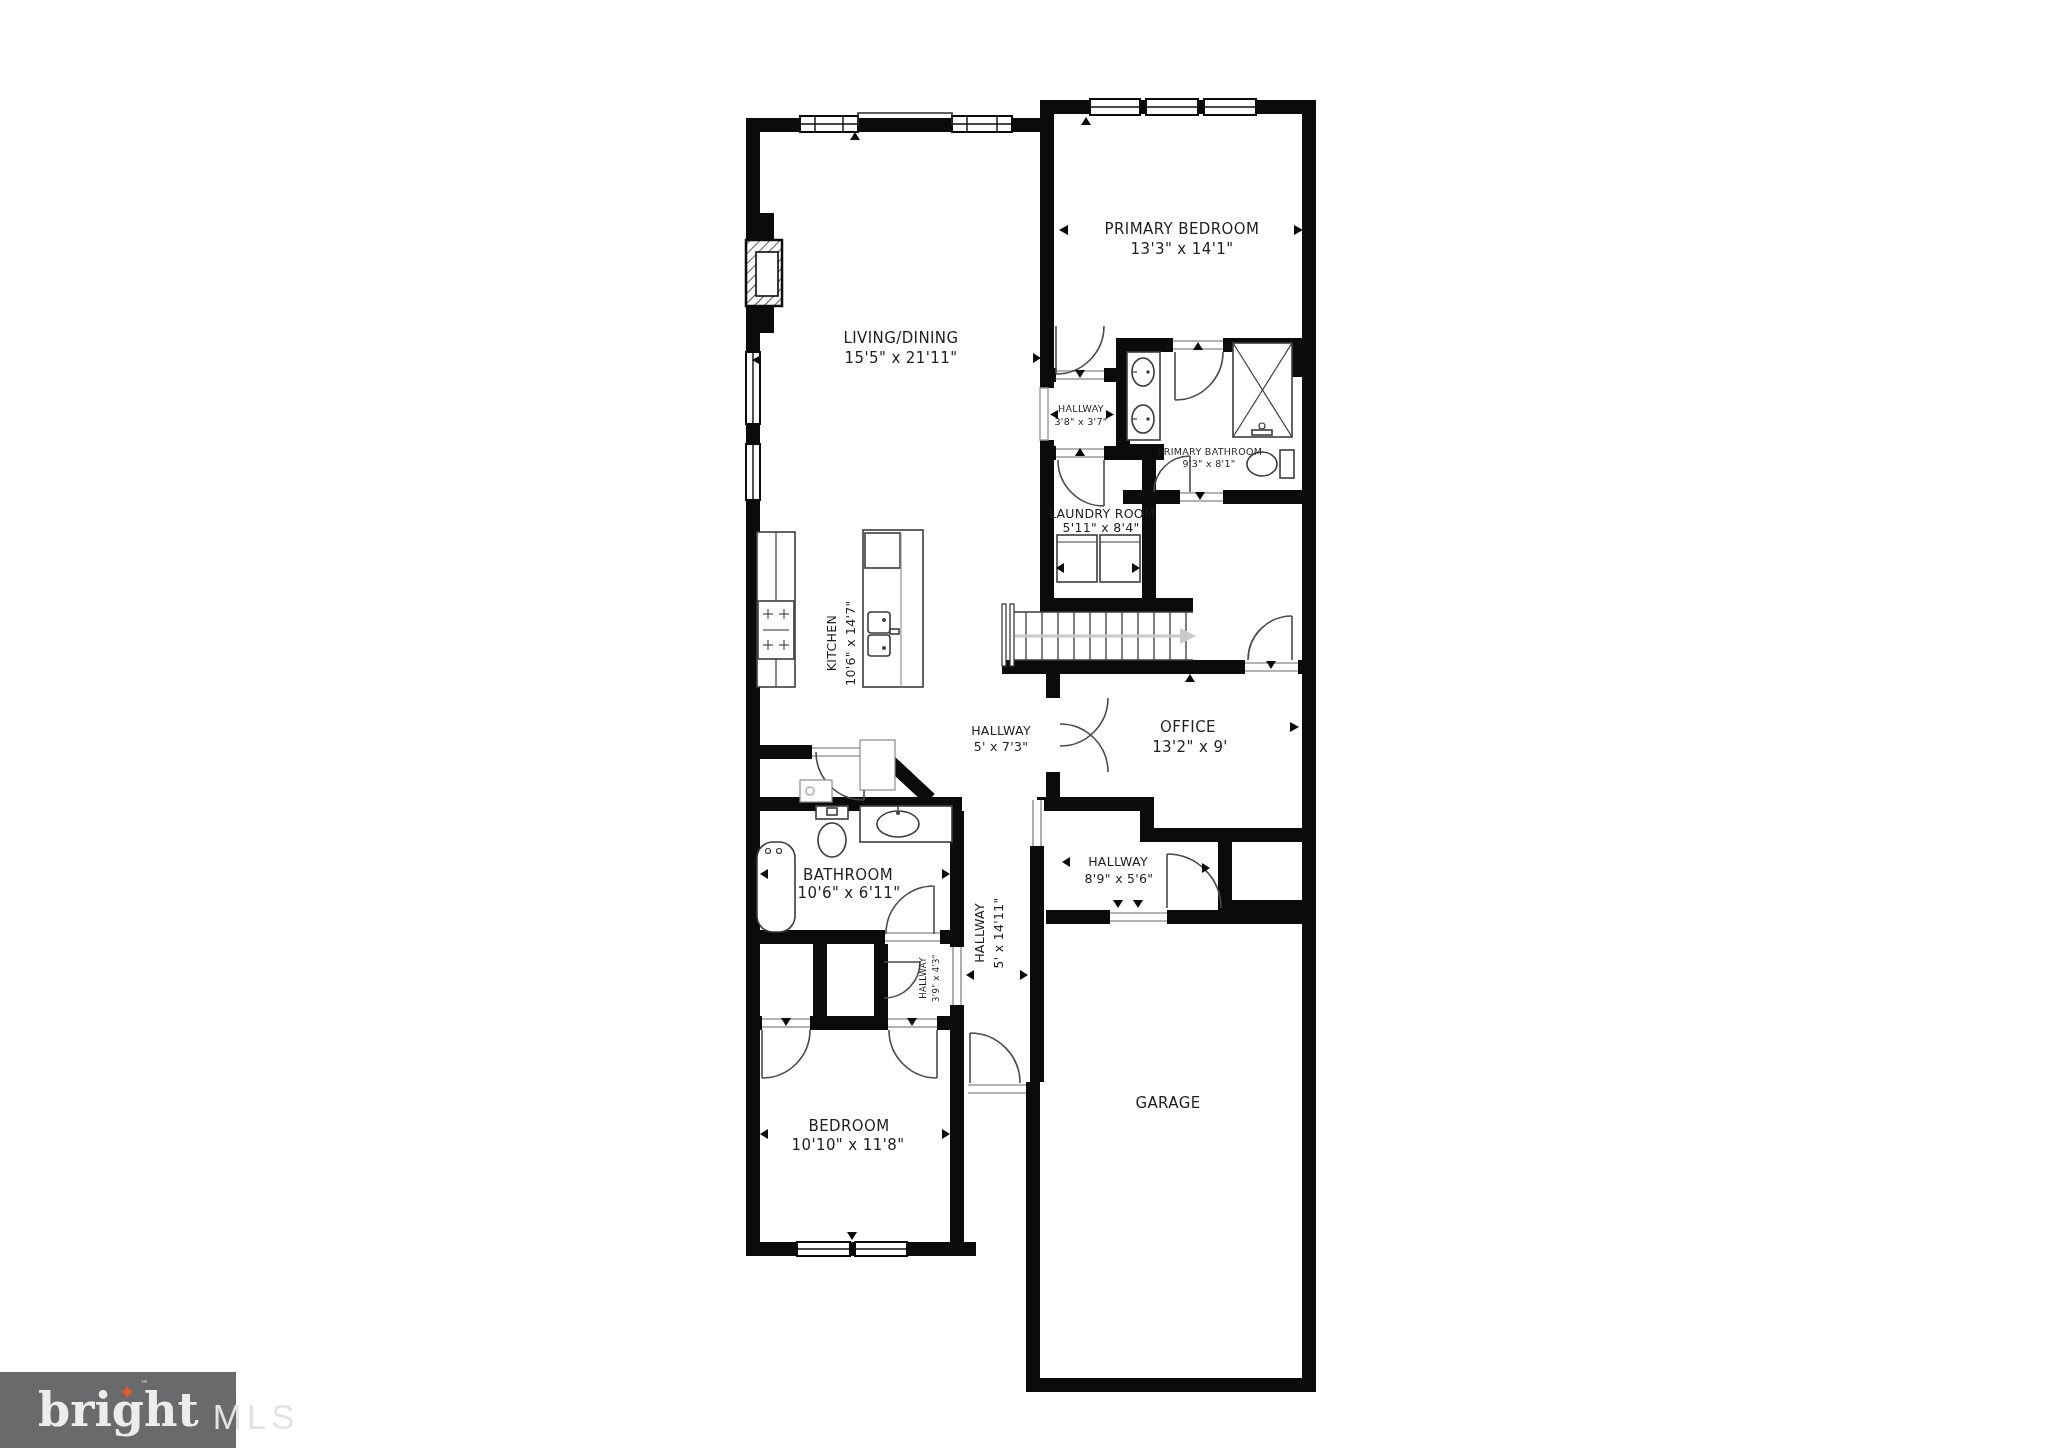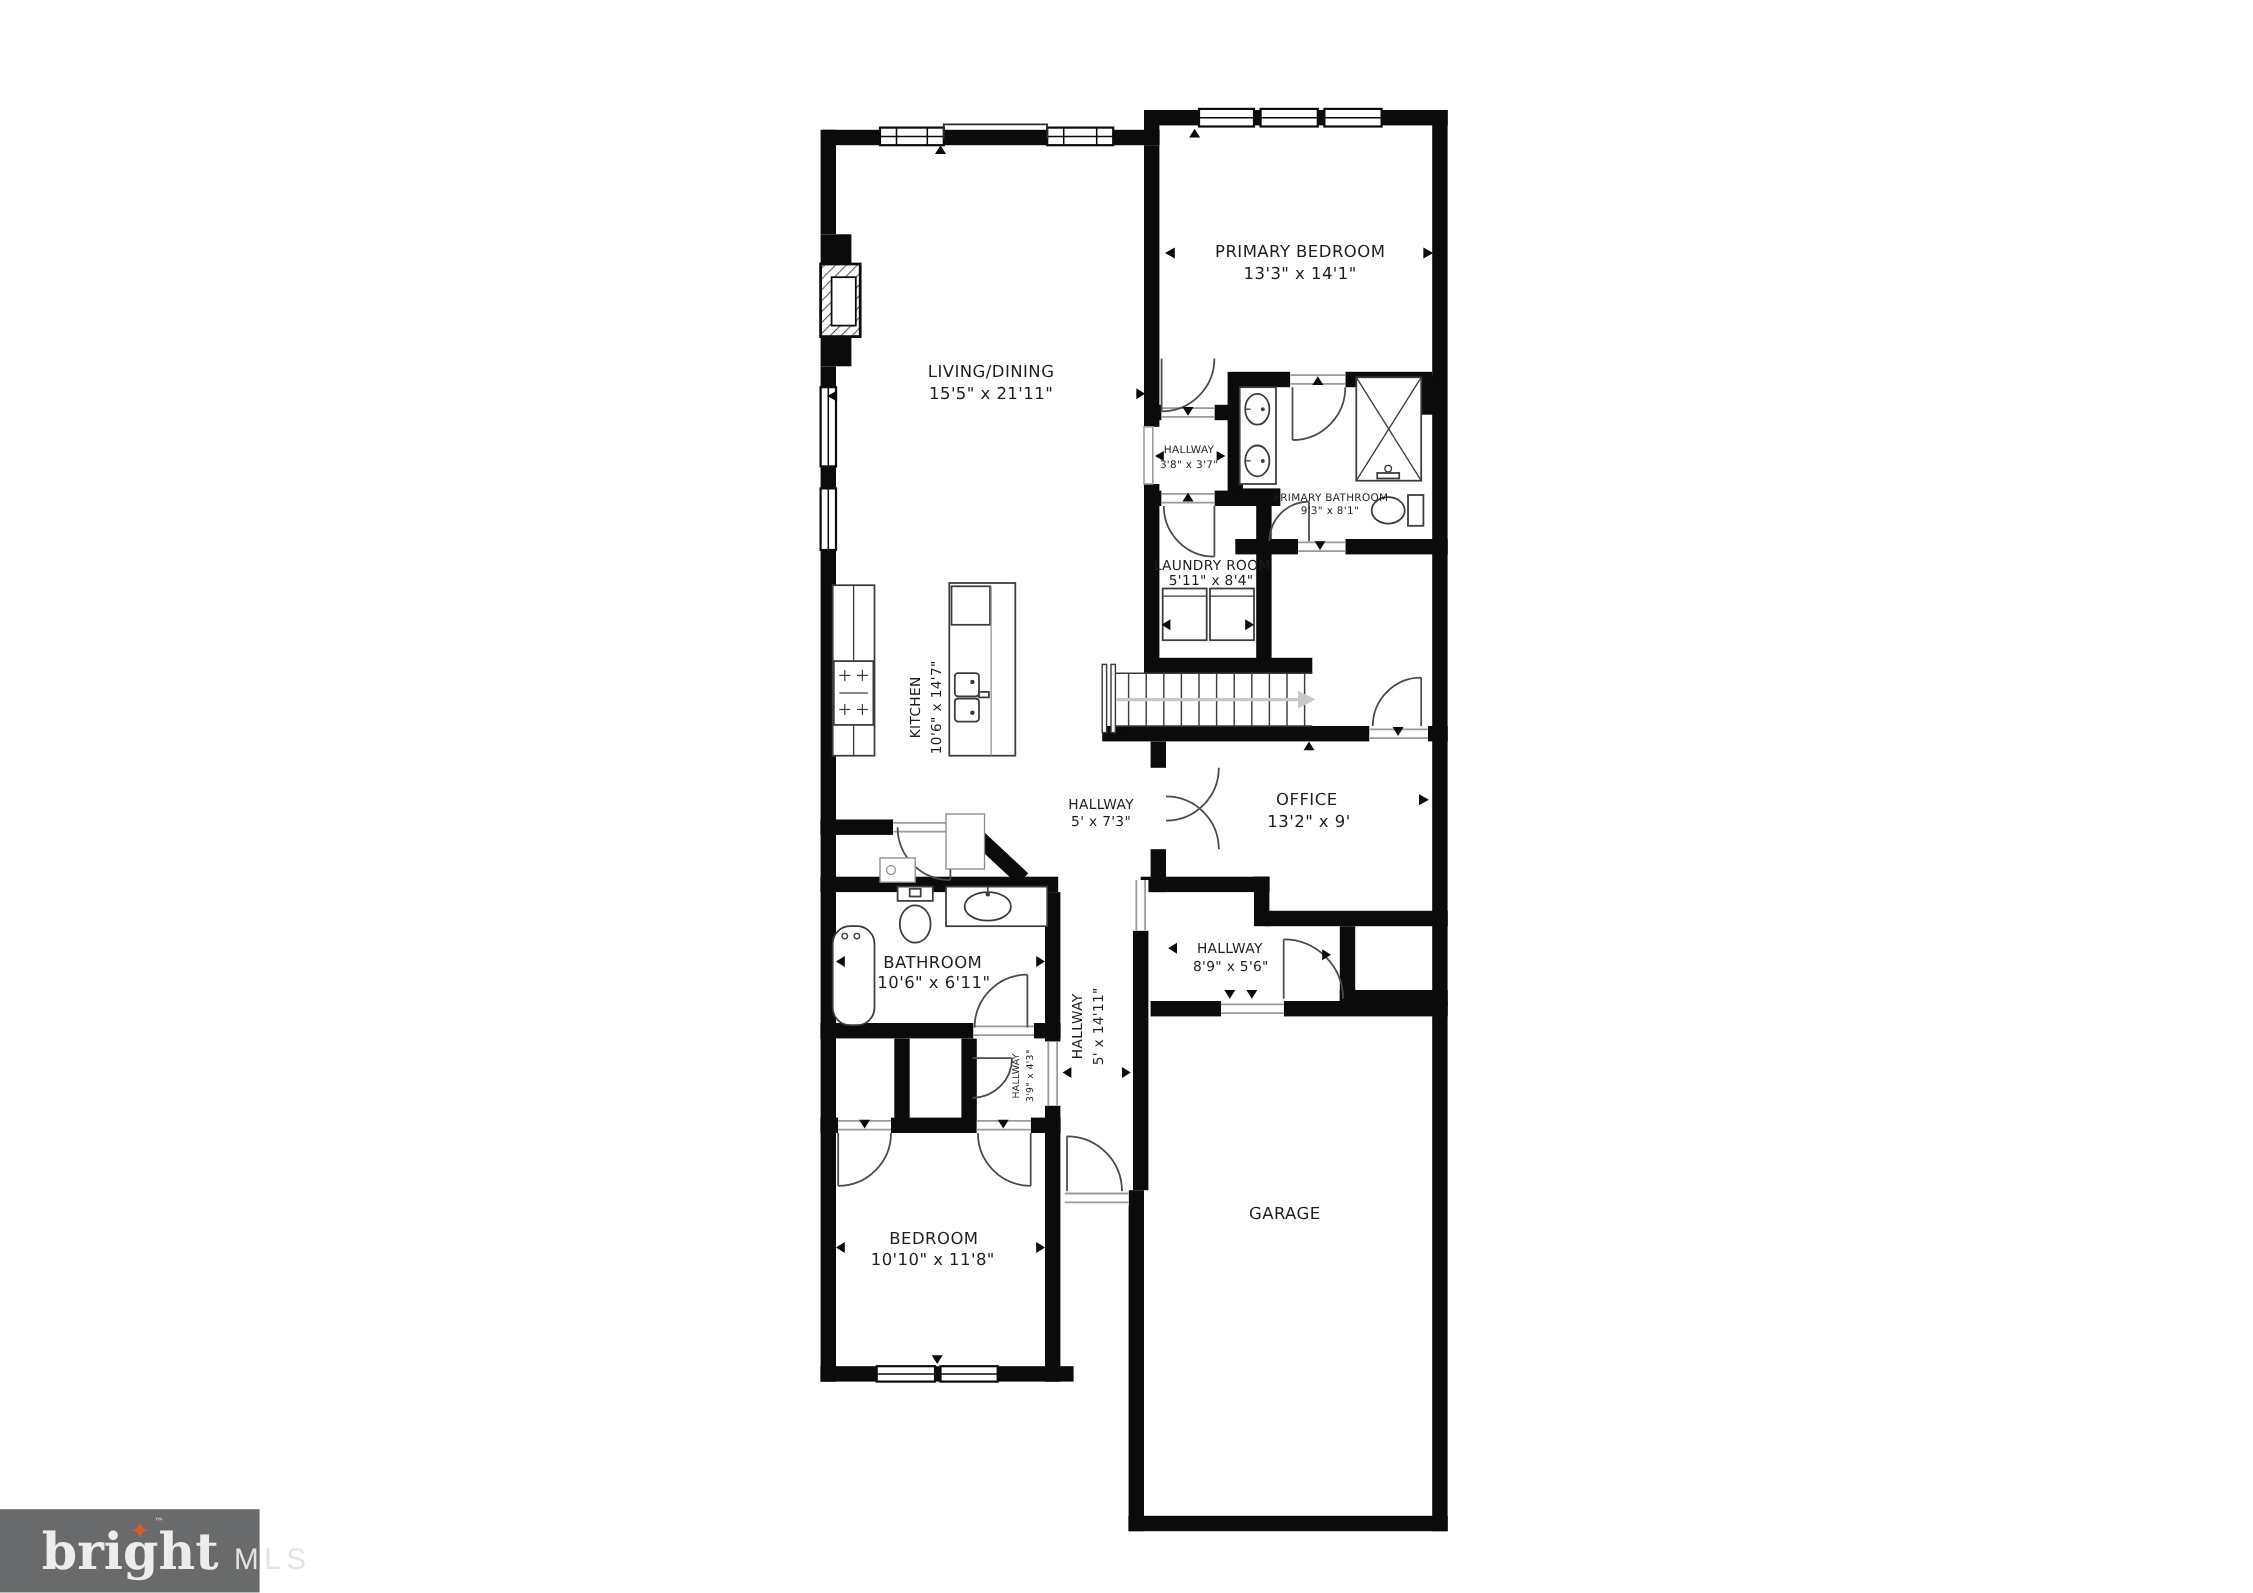--- a/index.html
+++ b/index.html
@@ -18,21 +18,21 @@
   .mark{fill:#0b0b0b;}
   .lbl{fill:#1e1e1e;font-size:15px;text-anchor:middle;letter-spacing:0.4px;}
   .lblsm{fill:#1e1e1e;font-size:9.5px;text-anchor:middle;letter-spacing:0.3px;}
   .lblmd{fill:#1e1e1e;font-size:12.5px;text-anchor:middle;letter-spacing:0.3px;}
   .logo{position:absolute;left:0;top:1372px;width:236px;height:76px;background:#696a6c;
         display:flex;align-items:center;padding-left:38px;box-sizing:border-box;}
   .logo-bright{font-family:"DejaVu Serif", serif;font-weight:700;font-size:46px;color:#ececea;
                line-height:1;position:relative;}
   .logo-star{position:absolute;left:118px;top:10px;color:#dd5a2c;font-size:22px;line-height:1;}
   .logo-tm{position:absolute;left:140px;top:8px;color:#d8d8d6;font-size:9px;line-height:1;}
-  .logo-mls{font-family:"Liberation Sans", sans-serif;font-size:27px;color:#e3e3e1;
+  .logo-mls{font-family:"Liberation Sans", sans-serif;font-size:35px;color:#e3e3e1;
             letter-spacing:5px;margin-left:14px;margin-top:14px;}
 </style>
 </head>
 <body>
 
 <div class="stage">
 <svg width="2048" height="1448" viewBox="0 0 2048 1448">
 
   <defs>
     <pattern id="hatch" width="7" height="7" patternUnits="userSpaceOnUse" patternTransform="rotate(45)">

